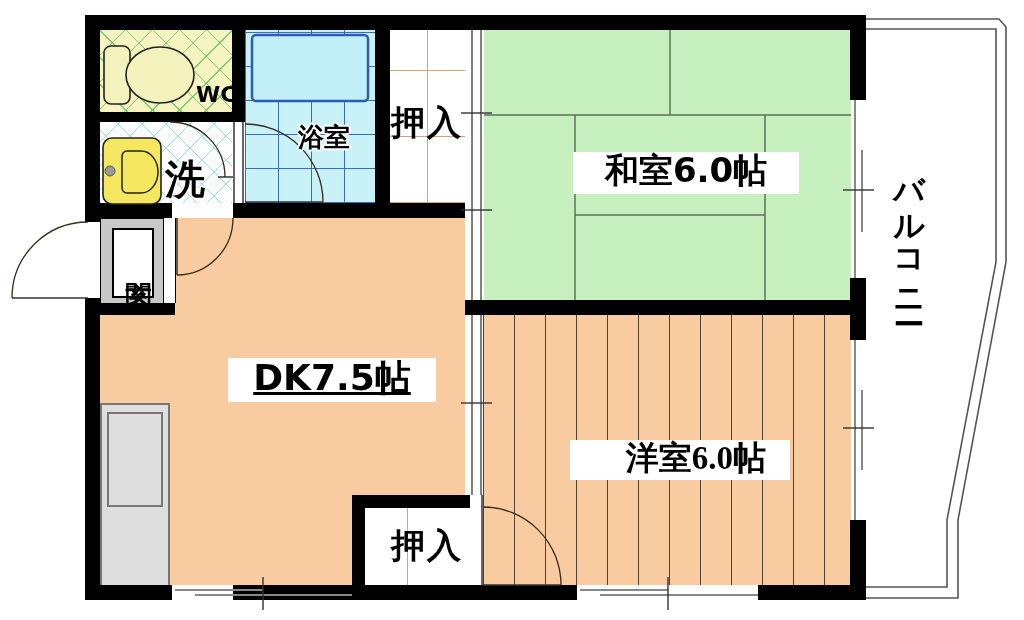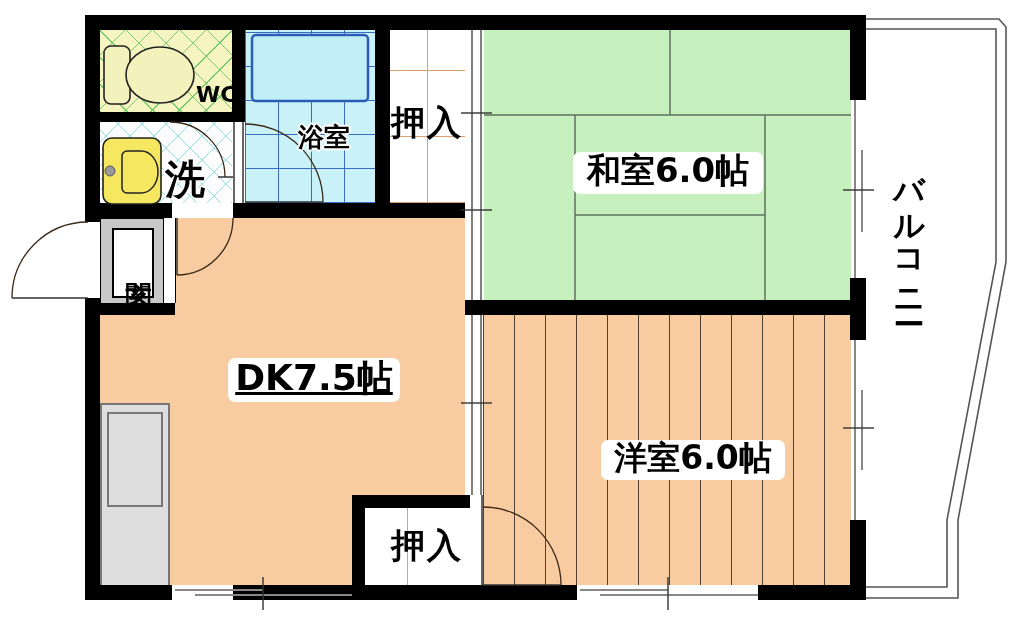--- a/index.html
+++ b/index.html
@@ -3,21 +3,21 @@
 <meta charset="utf-8">
 <style>
   html,body{margin:0;padding:0;background:#fff;}
   #stage{position:relative;width:1024px;height:620px;background:#ffffff;overflow:hidden;
          font-family:"DejaVu Sans","Liberation Sans",sans-serif;}
   .abs{position:absolute;}
   .wall{position:absolute;background:#000;}
   .label{position:absolute;font-weight:bold;color:#000;line-height:1.05;white-space:nowrap;}
   .halo{text-shadow:-2px 0 0 #fff,2px 0 0 #fff,0 -2px 0 #fff,0 2px 0 #fff,
         -1px -1px 0 #fff,1px -1px 0 #fff,-1px 1px 0 #fff,1px 1px 0 #fff;}
-  .labelbox{background:#fff;padding:1px 6px;border-radius:7px;}
+  .labelbox{background:#fff;padding:1px 24px;}
   .vtext{writing-mode:vertical-rl;text-orientation:upright;letter-spacing:4px;}
 
   
   .room-wa{background:#c6f1be;}
   .room-peach{background:#f8cba0;}
   .room-yo{background:#f8cba0;
     background-image:repeating-linear-gradient(90deg,rgba(50,40,30,0.85) 0 1px,transparent 1px 31px);}
   .room-bath{background:#c9f2f8;
     background-image:
       repeating-linear-gradient(0deg,#3c6cc0 0 1px,transparent 1px 34px),
@@ -162,21 +162,21 @@
       <line x1="218" y1="177" x2="233" y2="177"></line>
       <line x1="483" y1="585" x2="561" y2="585"></line>
       <line x1="482" y1="495" x2="482" y2="585"></line>
       <line x1="234" y1="122" x2="234" y2="203"></line>
       <line x1="243" y1="122" x2="243" y2="203"></line>
     </g>
   </svg>
 
   <div class="label labelbox" style="left:573px;top:152px;width:178px;height:40px;font-size:34px;text-align:center;">和室6.0帖</div>
 
-  <div class="label labelbox" style="left:601px;top:440px;width:172px;height:38px;font-size:33px;text-align:center;">洋室6.0帖</div>
+  <div class="label labelbox" style="left:570px;top:440px;width:172px;height:38px;font-size:33px;text-align:right;font-family:Liberation Serif, serif;">洋室6.0帖</div>
 
   <div class="label labelbox" style="left:228px;top:358px;width:160px;height:42px;font-size:36px;text-align:center;text-decoration:underline;">DK7.5帖</div>
 
   <div class="label" style="left:196px;top:83px;font-size:22px;">WC</div>
 
   <div class="label halo" style="left:165px;top:158px;font-size:40px;">洗</div>
 
   <div class="label halo" style="left:298px;top:124px;font-size:26px;">浴室</div>
 
   <div class="label" style="left:391px;top:105px;font-size:34px;letter-spacing:2px;">押入</div>

